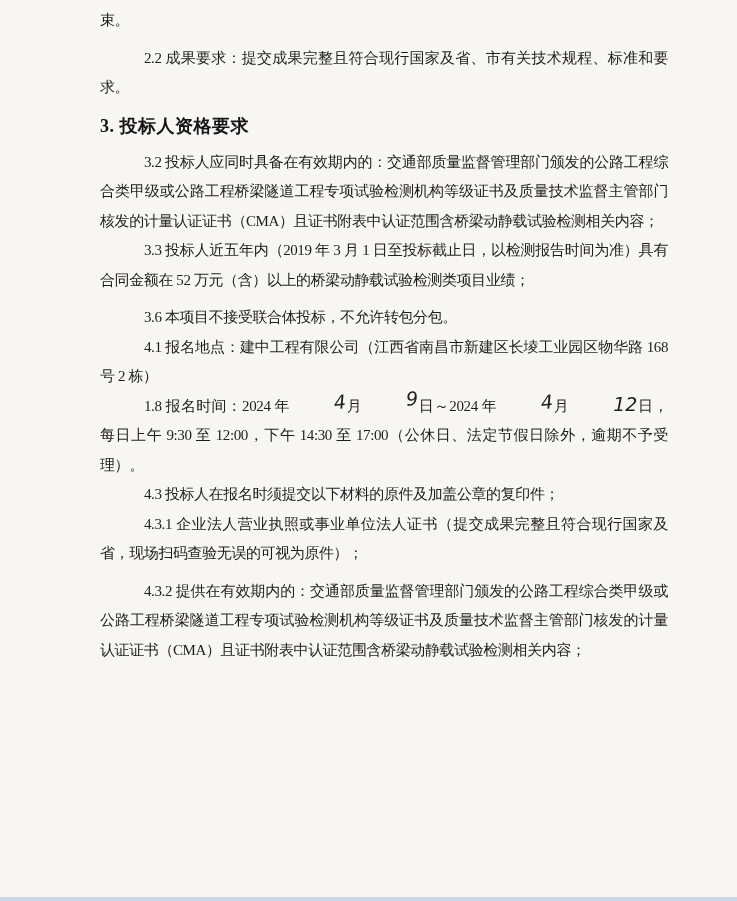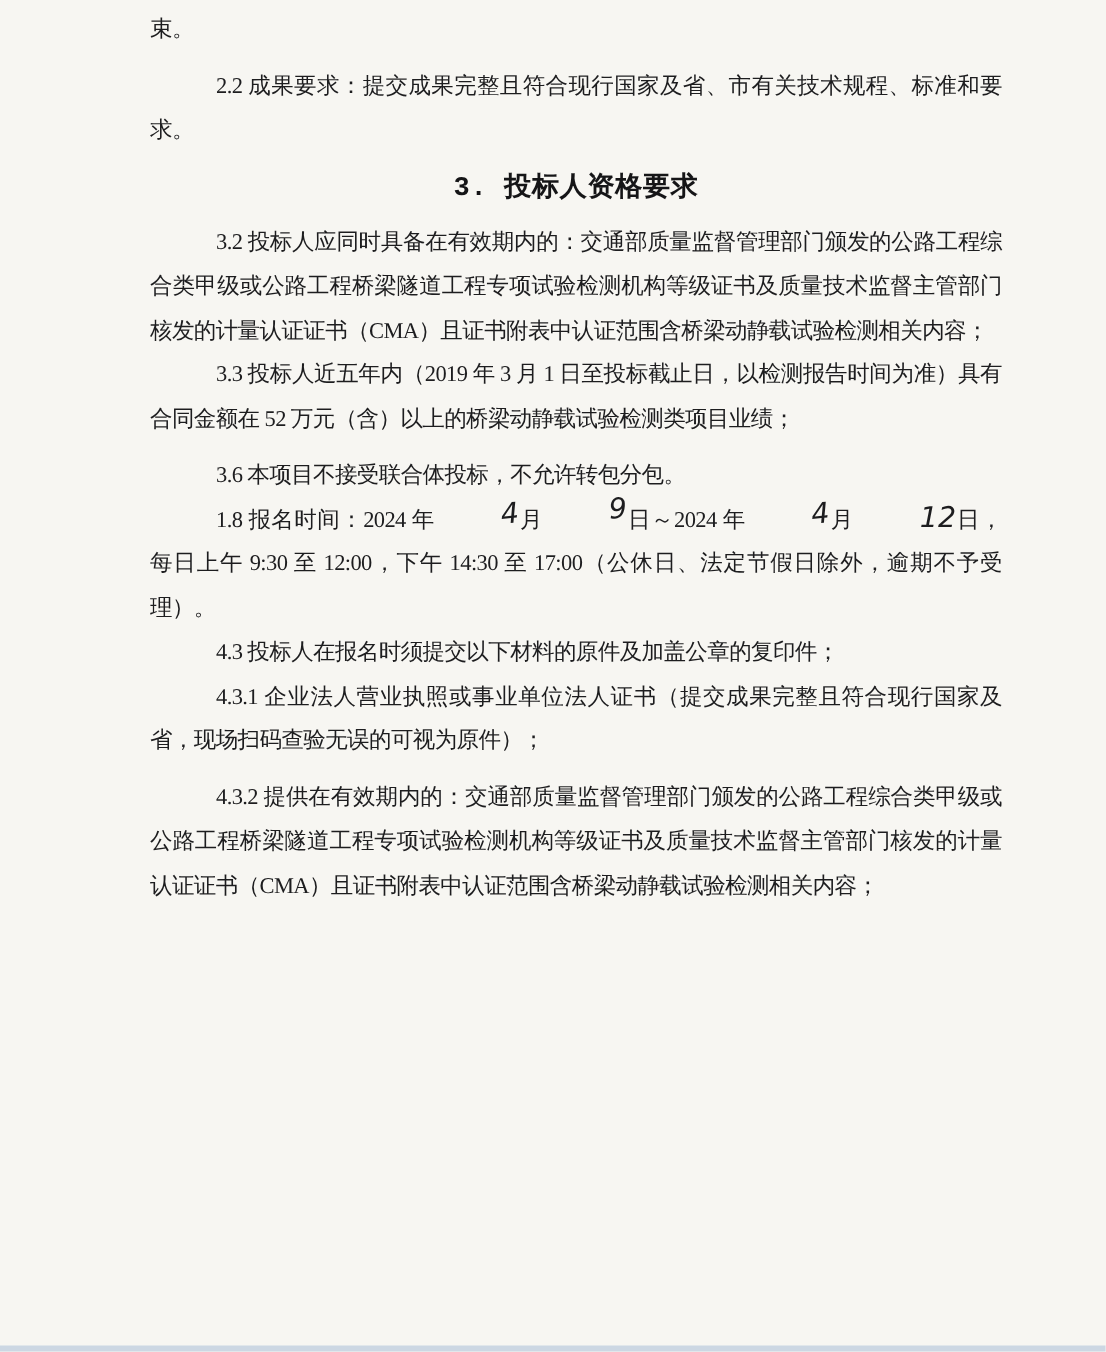--- a/index.html
+++ b/index.html
@@ -33,27 +33,26 @@
     color: #1d1d1f;
   }
   p.noindent {
     text-indent: 0;
   }
   p.sp-top {
     margin-top: 8px;
   }
   h2.heading {
     margin: 10px 0 9px 0;
-    font-family: Liberation Mono, monospace;
+    font-family: Liberation Serif, serif;
     font-weight: bold;
     font-size: 18px;
     line-height: 26px;
     letter-spacing: 0.5px;
     color: #151517;
-    text-align: center;
   }
   .hand {
     font-family: "DejaVu Sans", sans-serif;
     font-style: italic;
     font-weight: 500;
     font-size: 19px;
     line-height: 1;
     letter-spacing: 0;
     display: inline-block;
   }
@@ -81,20 +80,21 @@
 
   <p class="body sp-top">2.2 成果要求：提交成果完整且符合现行国家及省、市有关技术规程、标准和要求。</p>
 
   <h2 class="heading">3. 投标人资格要求</h2>
 
   <p class="body">3.2 投标人应同时具备在有效期内的：交通部质量监督管理部门颁发的公路工程综合类甲级或公路工程桥梁隧道工程专项试验检测机构等级证书及质量技术监督主管部门核发的计量认证证书（CMA）且证书附表中认证范围含桥梁动静载试验检测相关内容；</p>
   <p class="body">3.3 投标人近五年内（2019 年 3 月 1 日至投标截止日，以检测报告时间为准）具有合同金额在 52 万元（含）以上的桥梁动静载试验检测类项目业绩；</p>
   <p class="body sp-top">3.6 本项目不接受联合体投标，不允许转包分包。</p>
 
 
+  <p class="body">4.1 报名地点：建中工程有限公司（江西省南昌市新建区长堎工业园区物华路 168 号 2 栋）</p>
 
   <p class="body"><span>1.8 报名时间：2024 年</span><span class="hand hand-tilt">4</span><span>月</span><span class="hand hand-raised">9</span><span>日～2024 年</span><span class="hand hand-tilt">4</span><span>月</span><span class="hand">12</span><span>日，每日上午 9:30 至 12:00，下午 14:30 至 17:00（公休日、法定节假日除外，逾期不予受理）。</span></p>
 
   <p class="body">4.3 投标人在报名时须提交以下材料的原件及加盖公章的复印件；</p>
   <p class="body">4.3.1 企业法人营业执照或事业单位法人证书（提交成果完整且符合现行国家及省，现场扫码查验无误的可视为原件）；</p>
   <p class="body sp-top">4.3.2 提供在有效期内的：交通部质量监督管理部门颁发的公路工程综合类甲级或公路工程桥梁隧道工程专项试验检测机构等级证书及质量技术监督主管部门核发的计量认证证书（CMA）且证书附表中认证范围含桥梁动静载试验检测相关内容；</p>
 
   <div class="edge-strip"></div>
 </div>
 

